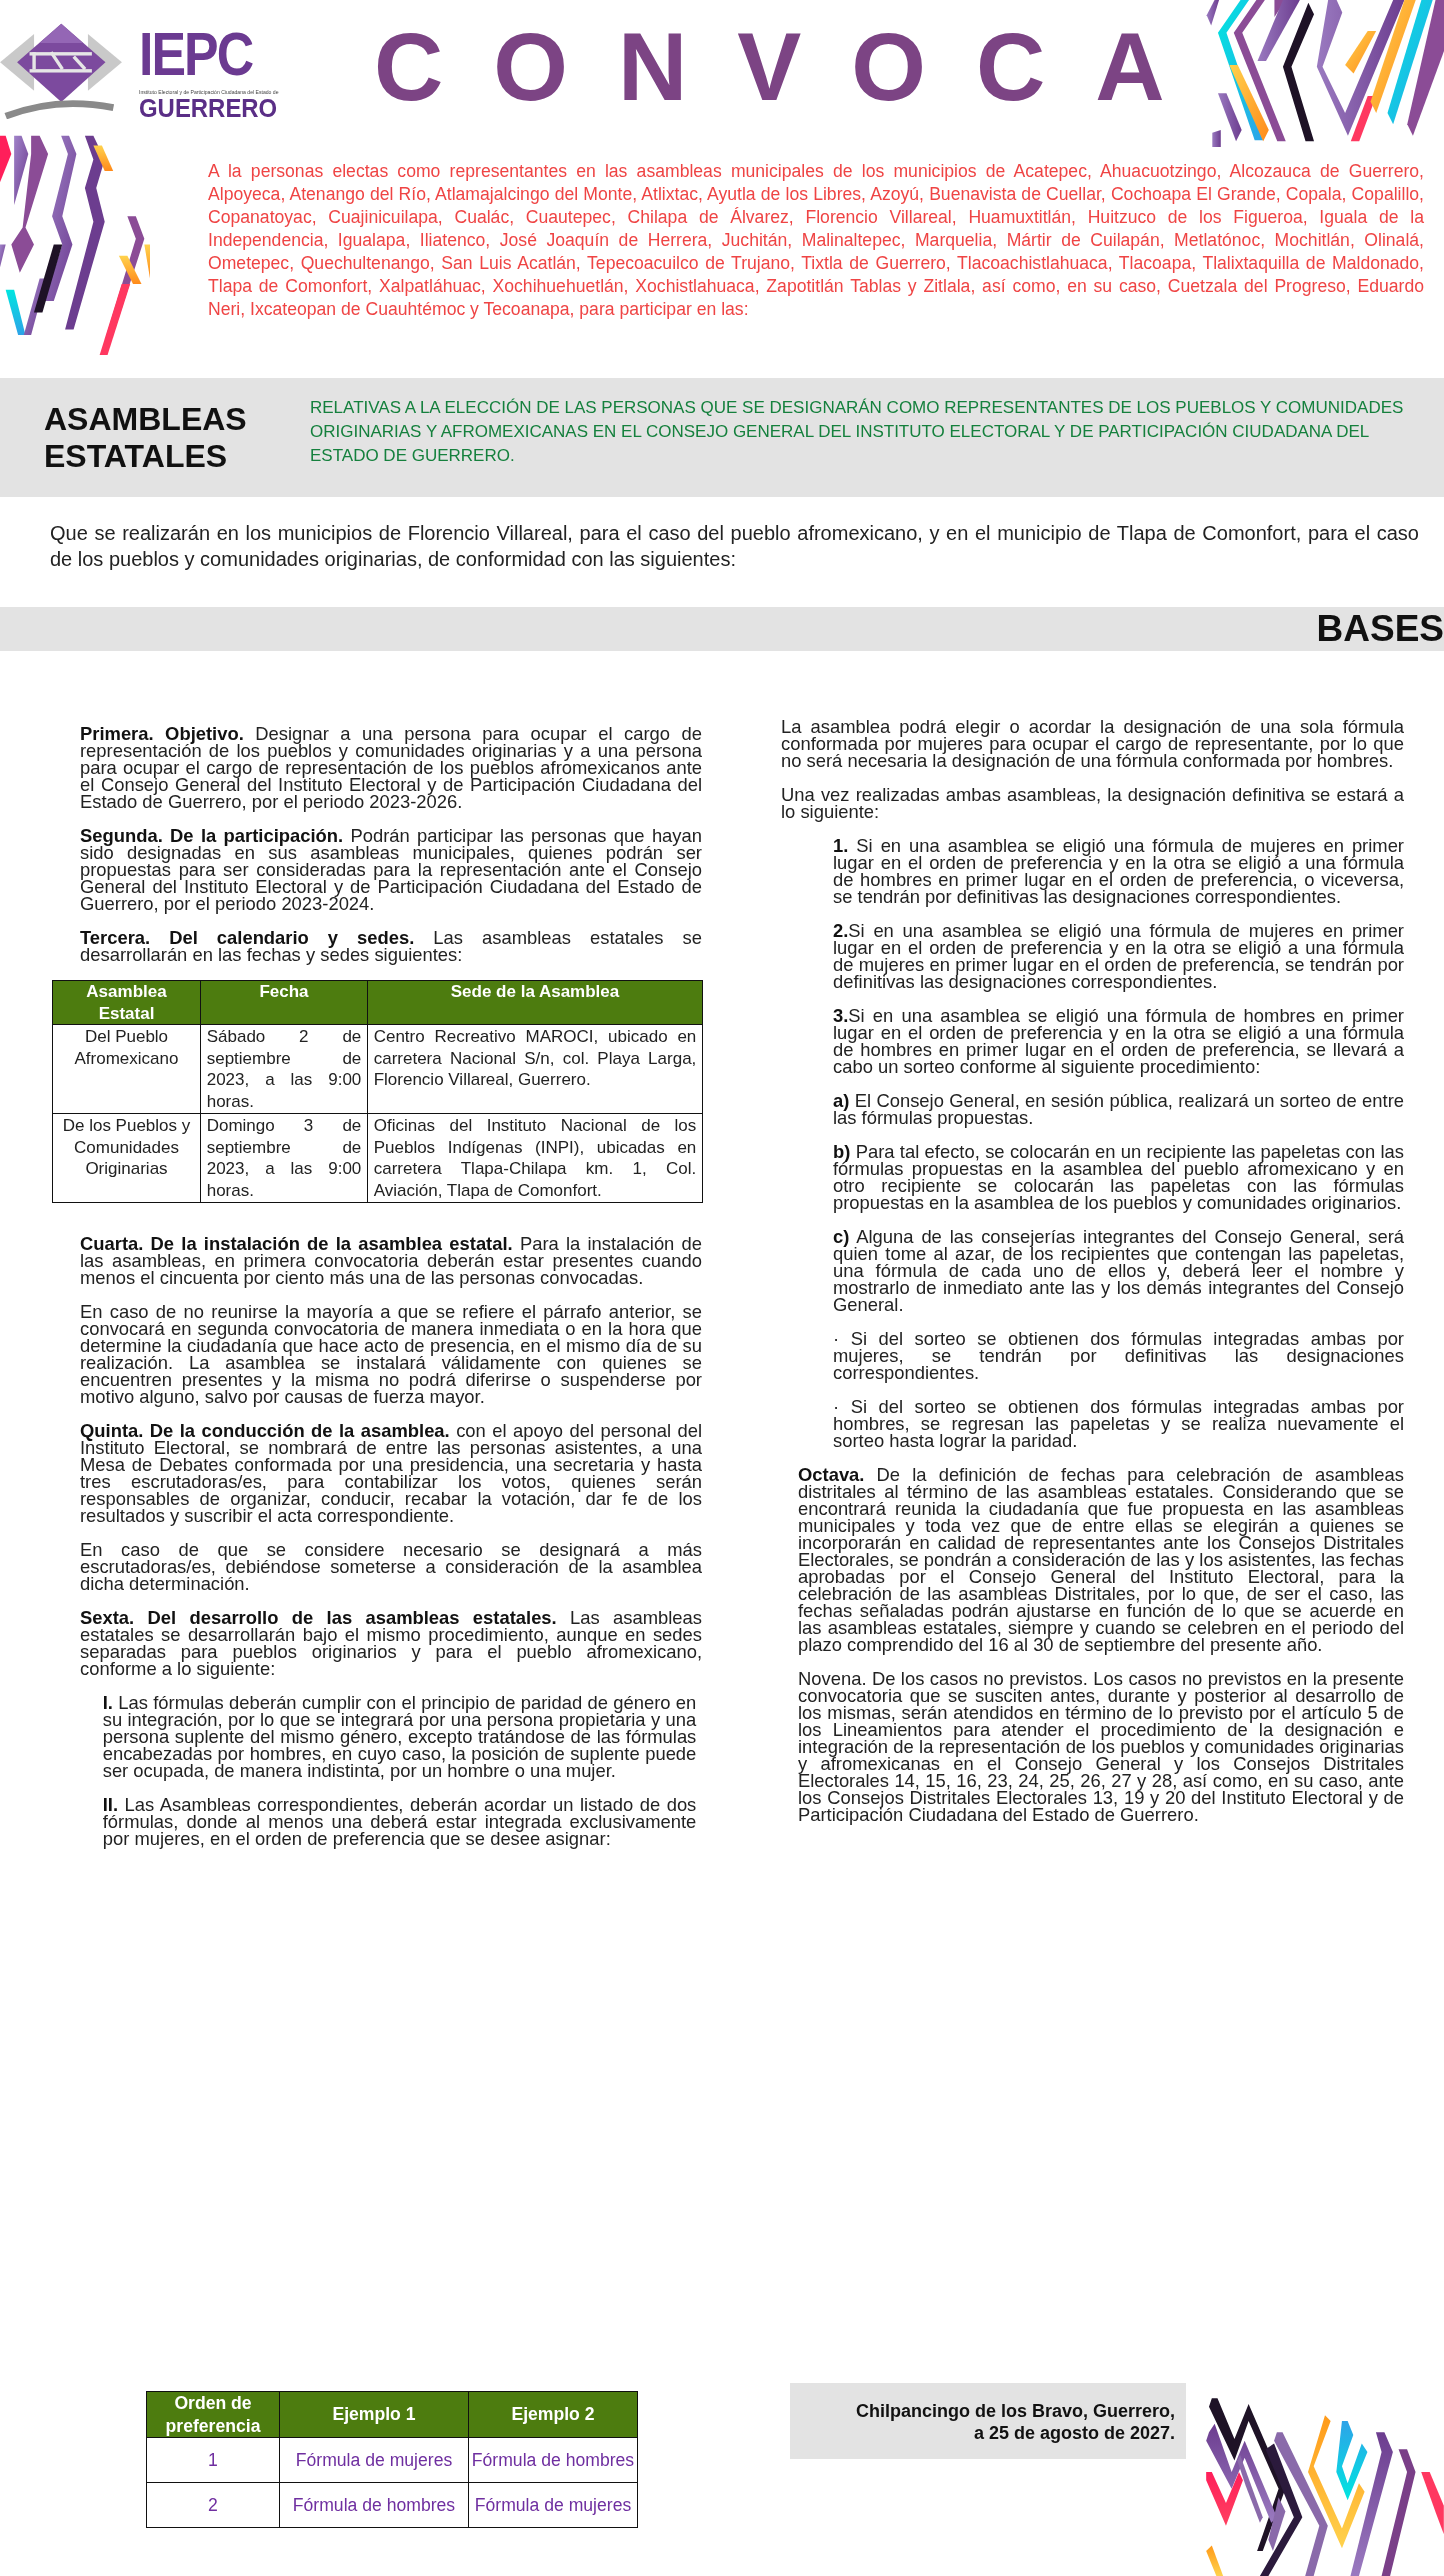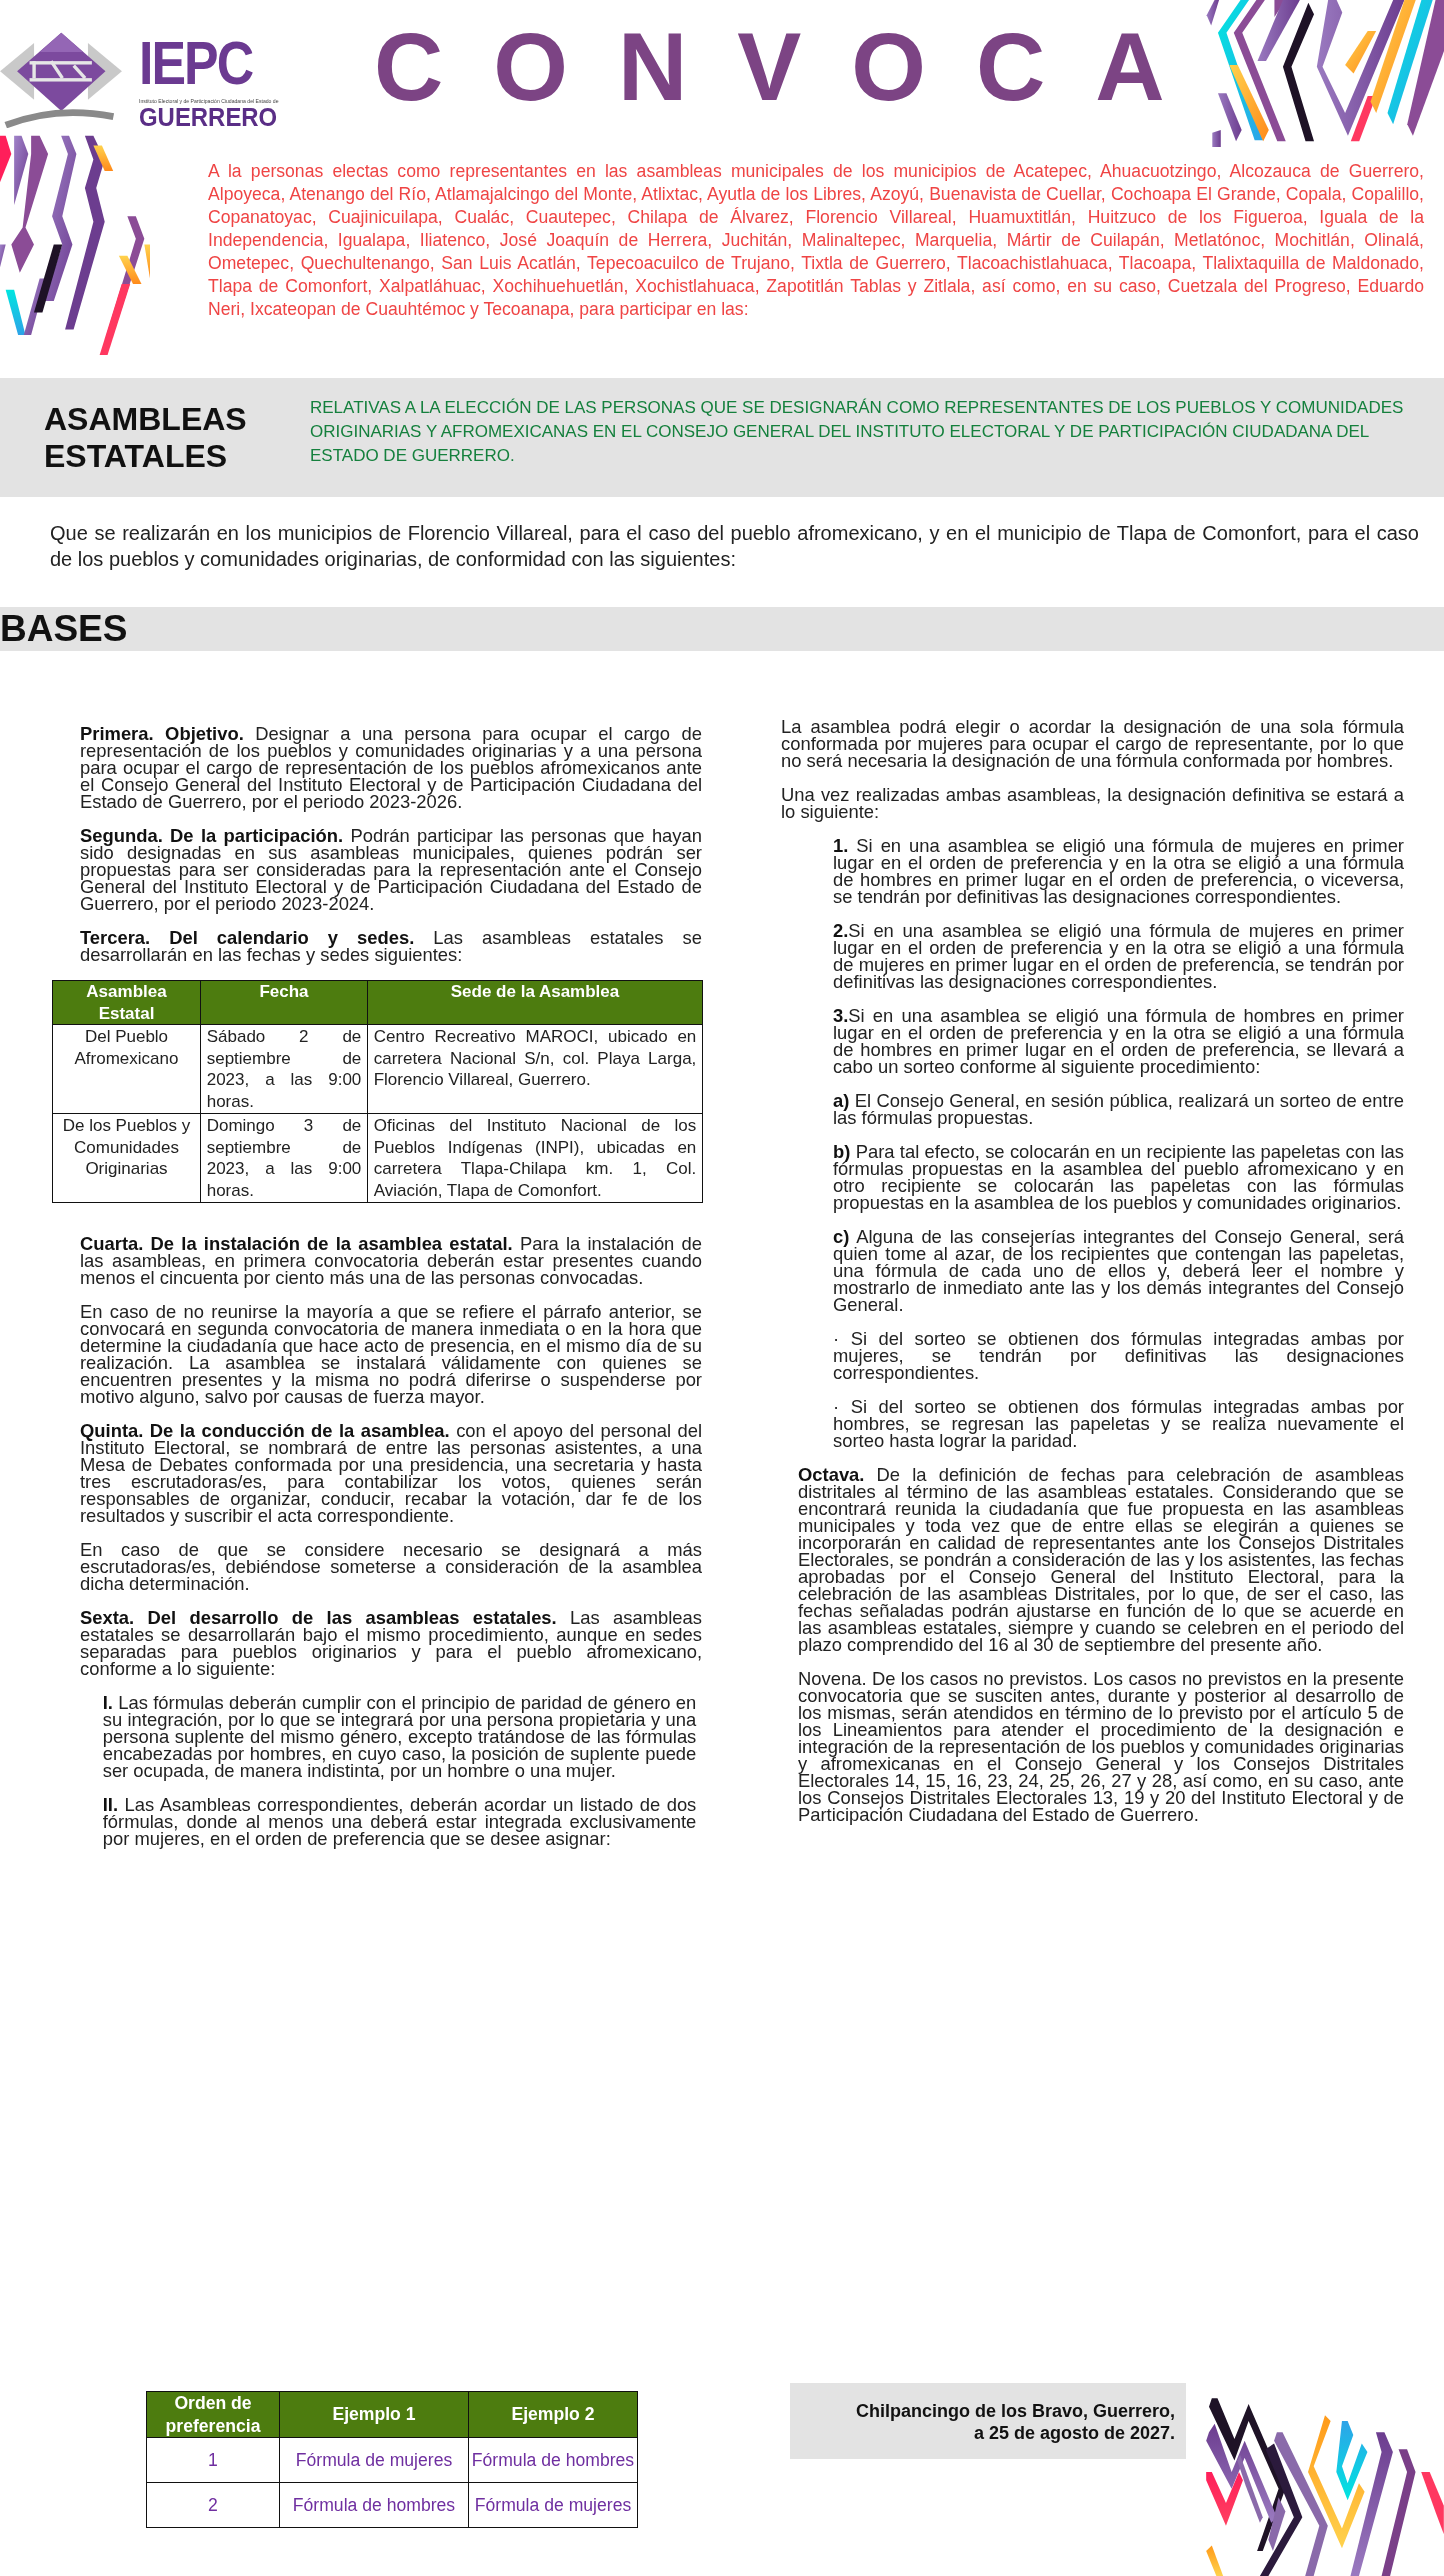--- a/index.html
+++ b/index.html
@@ -2,39 +2,39 @@
 <html style="font-size:9px"><head>
 <meta charset="utf-8">
 <style>
   * { box-sizing: border-box; margin: 0; padding: 0; }
   html, body { width: 1444px; height: 2576px; background: #ffffff; overflow: hidden; }
   body { position: relative; font-family: "Liberation Sans", sans-serif; color: #1a1a1a; }
 
   .abs { position: absolute; }
 
   
-  #logo { left: 0; top: 20px; width: 317px; height: 108px; text-align: center; }
+  #logo { left: 0; top: 11px; width: 317px; height: 108px; text-align: center; }
   .logo-text-iepc { position: absolute; left: 139px; top: 12.5px; font-family: "Liberation Sans", sans-serif; font-weight: 700; font-size: 61px; color: #6b3a91; letter-spacing: -2.3px; line-height: 1; transform: scaleX(0.85); transform-origin: left; }
   .logo-sub { position: absolute; left: 139px; top: 78px; font-size: 6px; color: #444; white-space: nowrap; transform: scaleX(0.85); transform-origin: left; }
   .logo-guerrero { position: absolute; left: 139px; top: 84px; font-weight: 700; font-size: 26px; color: #5a2e86; transform: scaleX(0.92); transform-origin: left; line-height: 1; }
 
   #convoca { left: 374px; top: 24px; width: 781px; height: 85px; font-family: "Liberation Sans", sans-serif; font-weight: 700; color: #7c4484; font-size: 96px; letter-spacing: 50px; line-height: 85px; white-space: nowrap; }
 
   
   #intro { left: 208px; top: 160px; width: 1216px; font-family: "Liberation Sans", sans-serif; font-size: 17.6px; line-height: 23px; text-align: justify; color: #ef4444; }
 
   
   #band { left: 0; top: 378px; width: 1444px; height: 119px; background: #e3e3e3; }
   #band-title { left: 44px; top: 401px; width: 238px; font-family: "Liberation Sans", sans-serif; font-weight: 700; font-size: 32px; line-height: 37px; color: #111; }
   #band-sub { left: 310px; top: 396px; width: 1096px; font-weight: 400; font-size: 17px; line-height: 24px; color: #15803d; }
 
   #sede-intro { left: 50px; top: 520px; width: 1369px; font-size: 20px; line-height: 26px; text-align: justify; color: #222; }
 
   #bases-band { left: 0; top: 607px; width: 1444px; height: 44px; background: #e3e3e3; }
-  #bases-title { left: 0; top: 607px; width: 1444px; height: 44px; text-align: left; font-weight: 700; font-size: 37px; line-height: 44px; color: #111; }
+  #bases-title { left: 0; top: 607px; width: 1444px; height: 44px; text-align: right; font-weight: 700; font-size: 37px; line-height: 44px; color: #111; }
 
   
   .col { position: absolute; font-size: 18.4px; line-height: 17px; text-align: justify; color: #222; }
   #left-col { left: 52px; top: 725px; width: 650px; }
   #right-col { left: 753px; top: 718px; width: 651px; }
   .p { margin-bottom: 17px; margin-left: 28px; }
   .p b { font-weight: 700; color: #111; }
   .indent { padding-left: 22.7px; padding-right: 5.7px; }
   .indent-r { padding-left: 52px; }
 

